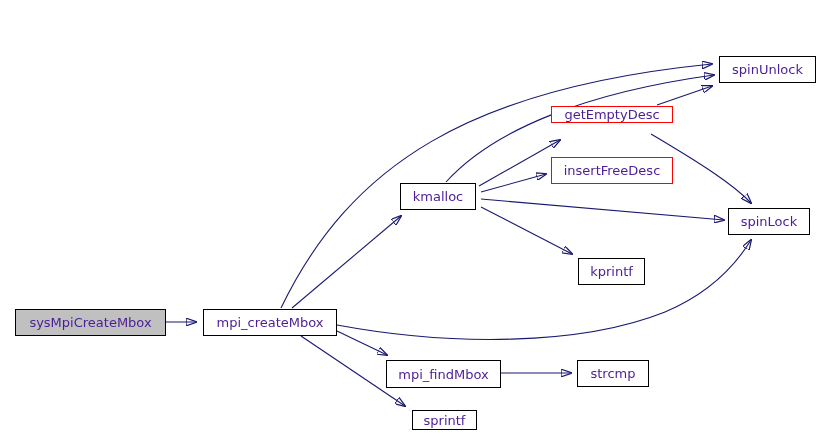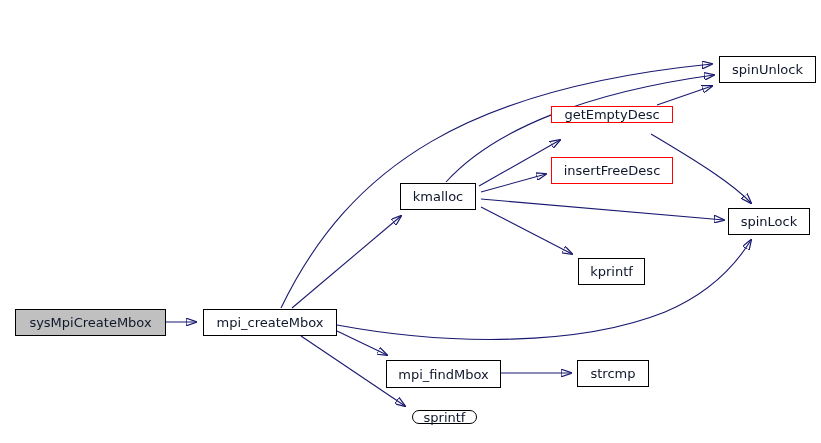--- a/index.html
+++ b/index.html
@@ -24,21 +24,21 @@
   svg.edges path {
     fill: none;
     stroke: #191970;
     stroke-width: 1.1;
   }
   .node {
     position: absolute;
     box-sizing: border-box;
     border: 1px solid #000000;
     background: #ffffff;
-    color: #0f172a;
+    color: #4c1d95;
     font-size: 13px;
     display: flex;
     align-items: center;
     justify-content: center;
     white-space: nowrap;
     cursor: pointer;
   }
   .node.root {
     background: #c0c0c0;
     cursor: default;
@@ -109,17 +109,17 @@
   </div>
 
   <div class="node" style="left:386px; top:360px; width:115px; height:28px;">
     <span>mpi_findMbox</span>
   </div>
 
   <div class="node" style="left:577px; top:360px; width:72px; height:27px;">
     <span>strcmp</span>
   </div>
 
-  <div class="node" style="left:412px; top:410px; width:65px; height:14px;border-radius:11px;">
+  <div class="node" style="left:412px; top:410px; width:65px; height:20px;">
     <span>sprintf</span>
   </div>
 
 </div>
 
 </body></html>

